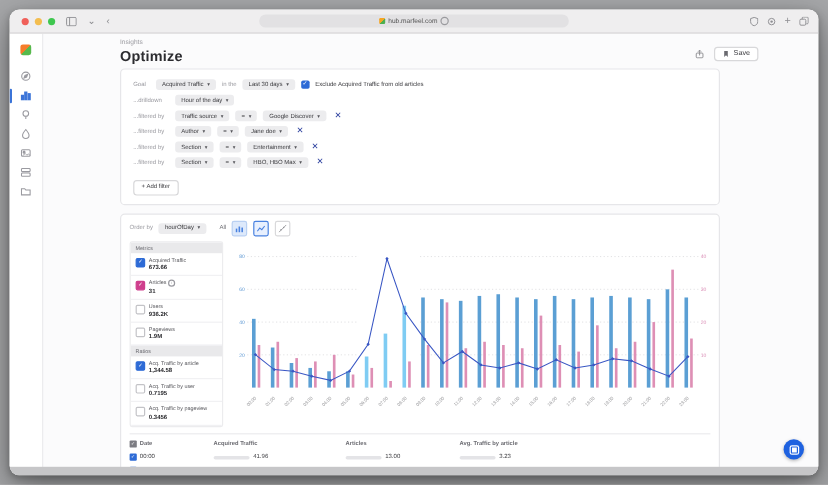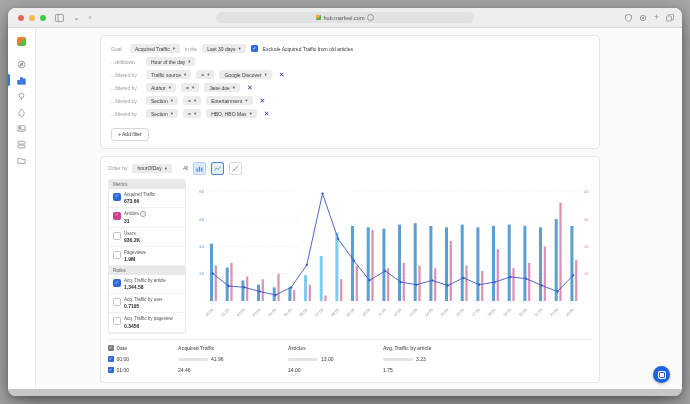--- a/index.html
+++ b/index.html
@@ -168,20 +168,39 @@
               </svg></span>
         </div>
         <div class="side-item">
           <span><svg viewBox="0 0 10 10" width="9" height="9">
                 <path d="M1 2.5 h3 l1 1.2 h4 v4.5 h-8 Z" stroke="#9a9aa0" fill="none" stroke-width="1"></path>
               </svg></span>
         </div>
       </div>
 
       <div class="main">
+        <div class="head-row">
+          <div class="crumb">Insights</div>
+          <div class="title">Optimize</div>
+          <div class="head-actions">
+            <span class="share-ico">
+              <svg viewBox="0 0 10 10">
+                  <rect x="1.5" y="4" width="7" height="5" rx="1"></rect>
+                  <line x1="5" y1="6.5" x2="5" y2="1"></line>
+                  <path d="M3.4 2.6 L5 1 L6.6 2.6"></path>
+                </svg>
+            </span>
+            <button class="save-btn">
+              <svg viewBox="0 0 10 10">
+                  <path d="M2.5 1 h5 v8 L5 6.8 2.5 9 Z"></path>
+                </svg>
+              <span>Save</span>
+            </button>
+          </div>
+        </div>
 
         <div class="card card1">
           <div class="frow">
             <span class="flabel goal">Goal</span>
             <span class="pill">
                 <b class="ptxt">Acquired Traffic</b>
                 <i class="caret">▾</i>
               </span>
             <span class="between">in the</span>
             <span class="pill">

